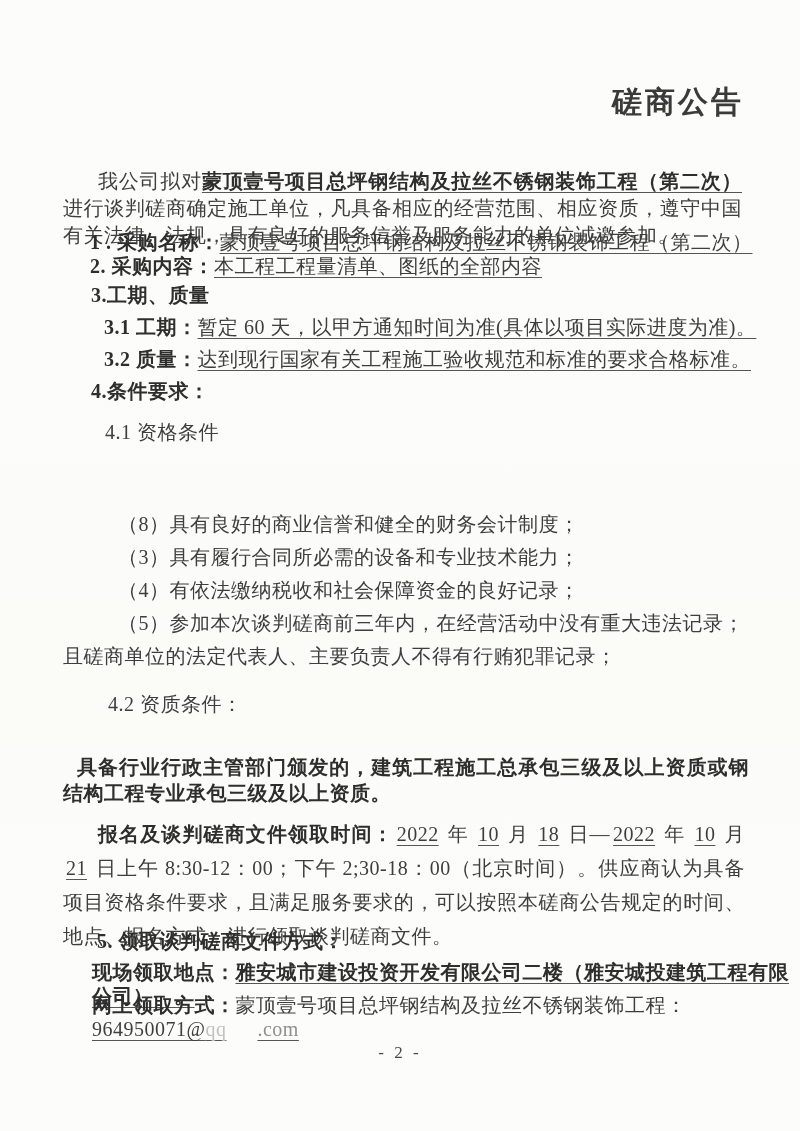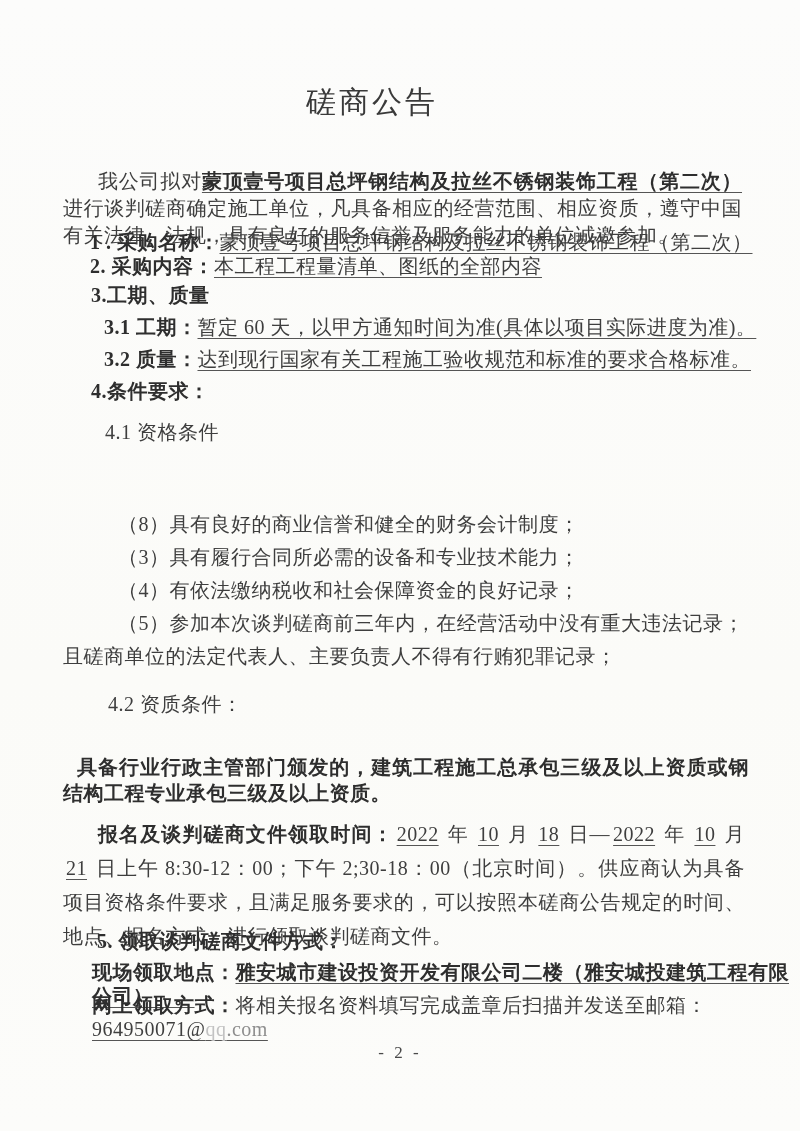--- a/index.html
+++ b/index.html
@@ -15,22 +15,22 @@
     color:#3e3e3e;
     overflow:hidden;
   }
   .abs { position:absolute; }
   .body-text { font-size:20px; letter-spacing:0.5px; line-height:24px; }
   .b { font-weight:bold; color:#2e2e2e; }
   .u { text-decoration:underline; text-decoration-thickness:1px; text-underline-offset:4px; text-decoration-color:#555; }
   .jp { text-align:justify; }
 
   .doc-title {
-    top:82px; left:0; width:744px; text-align:center;
-    font-size:30px; font-weight:normal; letter-spacing:3px; color:#3a3a3a;
+    top:82px; left:0; width:744px; text-align:right;
+    font-size:30px; font-weight:bold; letter-spacing:3px; color:#3a3a3a;
   }
   .intro { top:148px; left:63px; width:679px; line-height:27px; text-indent:35px; }
   .row-name    { top:230px; left:90px; }
   .row-content { top:254px; left:90px; }
   .h-sec3      { top:283px; left:91px; }
   .row-duration{ top:315px; left:104px; }
   .row-quality { top:347px; left:104px; }
   .h-sec4      { top:379px; left:91px; }
   .h-41        { top:420px; left:105px; }
   .cond { left:63px; width:681px; text-indent:55px; line-height:33px; }
@@ -42,21 +42,21 @@
   .cond-5 { top:653px; }
   .h-42        { top:692px; left:108px; }
   .credential  { top:734px; left:63px; width:686px; text-indent:14px; line-height:26px; font-weight:bold; color:#2e2e2e; }
   .registration{ top:797px; left:63px; width:682px; text-indent:35px; line-height:34px; }
   .u-num { padding:0 3px; }
   .h-sec5      { top:929px; left:97px; }
   .row-onsite  { top:960px; left:92px; }
   .row-online  { top:993px; left:92px; }
   .email-main  { color:#3f3f3f; }
   .email-faint { color:#c2c2c2; }
-  .email-tail  { color:#8e8e8e; }
+  .email-tail  { color:#8e8e8e;margin-left:31px; }
   .page-number {
     top:1043px; left:0; width:800px; text-align:center;
     font-size:17px; letter-spacing:3px; color:#4a4a4a;
   }
 </style>
 </head>
 <body>
 
 <div class="page">
 
@@ -86,17 +86,17 @@
   <div class="abs h-42 body-text">4.2 资质条件：</div>
 
   <p class="abs credential body-text jp">具备行业行政主管部门颁发的，建筑工程施工总承包三级及以上资质或钢结构工程专业承包三级及以上资质。</p>
 
   <p class="abs registration body-text jp"><span class="b">报名及谈判磋商文件领取时间：</span><span class="u u-num">2022</span><span> 年 </span><span class="u u-num">10</span><span> 月 </span><span class="u u-num">18</span><span> 日—</span><span class="u u-num">2022</span><span> 年 </span><span class="u u-num">10</span><span> 月 </span><span class="u u-num">21</span><span> 日上午 8:30-12：00；下午 2;30-18：00（北京时间）。供应商认为具备项目资格条件要求，且满足服务要求的，可以按照本磋商公告规定的时间、地点、报名方式，进行领取谈判磋商文件。</span></p>
 
   <div class="abs h-sec5 body-text b">5.  领取谈判磋商文件方式：</div>
 
   <div class="abs row-onsite body-text"><span class="b">现场领取地点：</span><span class="b u">雅安城市建设投资开发有限公司二楼（雅安城投建筑工程有限公司）　。</span></div>
 
-  <div class="abs row-online body-text"><span class="b">网上领取方式：</span><span>将相关报名资料填写完成盖章后扫描并发送至邮箱：</span><span><span class="u email-main"> 964950071@</span><span class="u email-faint">qq</span><span class="u email-tail">.com</span></span></div>
+  <div class="abs row-online body-text"><span class="b">网上领取方式：</span><span>蒙顶壹号项目总坪钢结构及拉丝不锈钢装饰工程：</span><span><span class="u email-main"> 964950071@</span><span class="u email-faint">qq</span><span class="u email-tail">.com</span></span></div>
 
   <div class="abs page-number">- 2 -</div>
 
 </div>
 
 </body></html>

